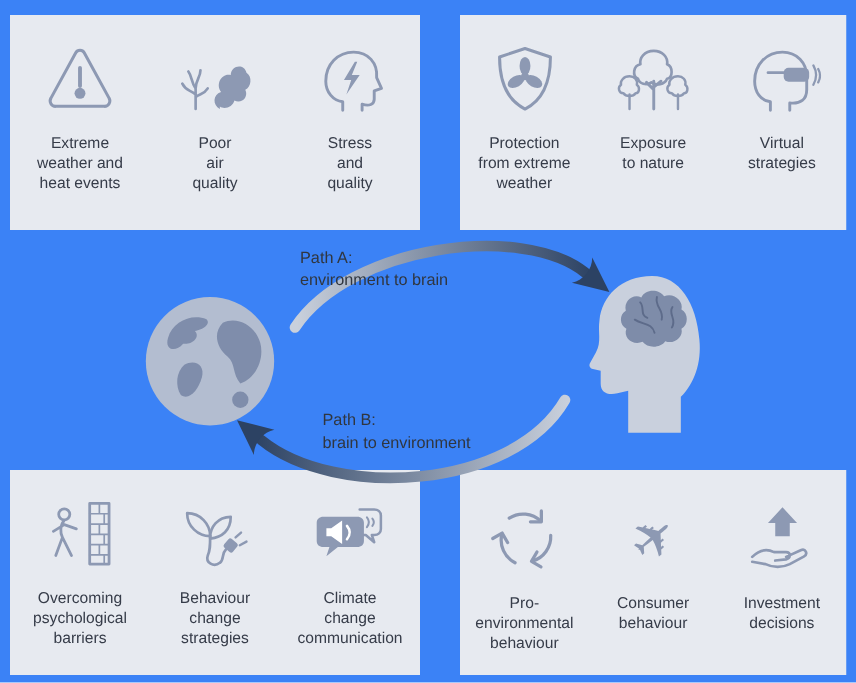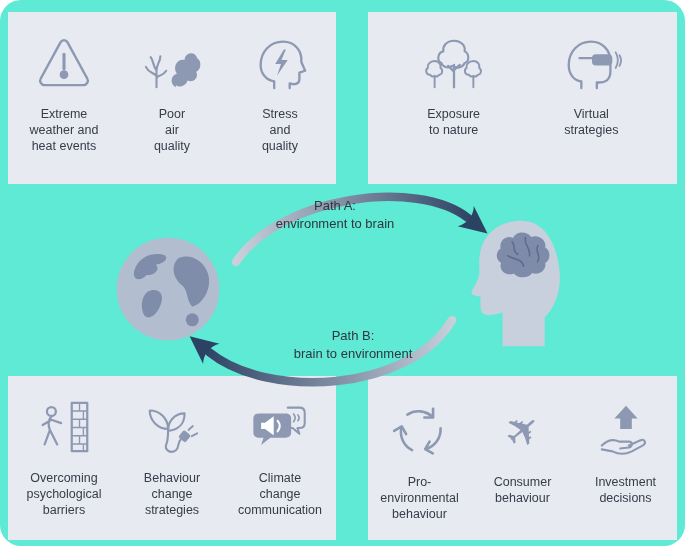--- a/index.html
+++ b/index.html
@@ -1,28 +1,28 @@
 <!DOCTYPE html>
 <html><head>
 <meta charset="utf-8">
 <style>
   html,body{margin:0;padding:0;background:#fff;}
-  .fig{position:relative;width:685px;height:546px;background:#5eead4;
-       font-family:"Liberation Sans",sans-serif;color:#3b404c;overflow:hidden;border-radius:21px;}
+  .fig{position:relative;width:685px;height:546px;background:#3b82f6;
+       font-family:"Liberation Sans",sans-serif;color:#3b404c;overflow:hidden;}
   .panel{position:absolute;background:#e7eaf0;display:flex;
          justify-content:space-evenly;align-items:flex-start;padding-top:20px;box-sizing:border-box;}
   #p-tl{left:8px;top:12px;width:328px;height:172px;}
   #p-tr{left:368px;top:12px;width:309px;height:172px;}
   #p-bl{left:8px;top:376px;width:328px;height:164px;}
   #p-br{left:368px;top:376px;width:309px;height:164px;padding-top:24px;}
   .cell{display:flex;flex-direction:column;align-items:center;width:104px;margin:0;}
   .cell svg{width:62px;height:62px;color:#8d99b3;flex:0 0 auto;}
   .cell figcaption{margin-top:12px;font-size:12.5px;line-height:1.28;text-align:center;
                    white-space:pre-line;color:#363c49;}
-  .path-label{position:absolute;text-align:center;font-size:13px;line-height:1.4;
+  .path-label{position:absolute;text-align:left;font-size:13px;line-height:1.4;
               white-space:pre-line;color:#30363f;}
   #lblA{left:240px;top:197px;width:190px;}
   #lblB{left:258px;top:327px;width:190px;}
   .art{position:absolute;}
   #arrows{left:0;top:0;width:685px;height:546px;pointer-events:none;}
   #globe{left:112px;top:233px;width:112px;height:112px;}
   #head{left:462px;top:216px;width:106px;height:134px;}
 </style>
 </head>
 <body>
@@ -60,20 +60,36 @@
           <path d="M36 18 L27 33 H33 L29 45 L40 29 H33.5 L38 18 Z" fill="currentColor" stroke="none"></path>
         </g>
       </svg>
       <figcaption>Stress
 and
 quality</figcaption>
     </figure>
   </div>
 
   <div class="panel" id="p-tr">
+    <figure class="cell">
+      <svg viewBox="0 0 64 64">
+        <g stroke="currentColor" fill="none" stroke-width="2.5" stroke-linejoin="round">
+          <path d="M32 7 L53 14 C53 35 46 50 32 57 C18 50 11 35 11 14 Z"></path>
+          <g fill="currentColor" stroke="none">
+            <ellipse cx="32" cy="21.5" rx="4.5" ry="7.5"></ellipse>
+            <ellipse cx="32" cy="21.5" rx="4.5" ry="7.5" transform="rotate(120 32 30)"></ellipse>
+            <ellipse cx="32" cy="21.5" rx="4.5" ry="7.5" transform="rotate(240 32 30)"></ellipse>
+            <circle cx="32" cy="30" r="3.2"></circle>
+          </g>
+        </g>
+      </svg>
+      <figcaption>Protection
+from extreme
+weather</figcaption>
+    </figure>
     <figure class="cell">
       <svg viewBox="0 0 64 64">
         <g stroke="currentColor" fill="none" stroke-width="2.2" stroke-linecap="round" stroke-linejoin="round">
           <path d="M32 57 V34 M32 41 L26 35 M32 39 L38 34" stroke-width="2.4"></path>
           <path d="M12 57 V45 M52 57 V45" stroke-width="2"></path>
           <path d="M32 9 C24 9 20 15 21 20 C15 21 14 30 19 32 C20 36 26 38 30 35 C34 38 41 37 43 32 C48 31 48 22 43 20 C44 14 39 9 32 9 Z"></path>
           <path d="M12 30 C7 30 4 34 5 37 C2 39 3 44 7 44 C9 47 15 47 17 44 C20 44 21 39 18 37 C19 33 16 30 12 30 Z" stroke-width="2"></path>
           <path d="M52 30 C47 30 44 34 45 37 C42 39 43 44 47 44 C49 47 55 47 57 44 C60 44 61 39 58 37 C59 33 56 30 52 30 Z" stroke-width="2"></path>
         </g>
       </svg>

